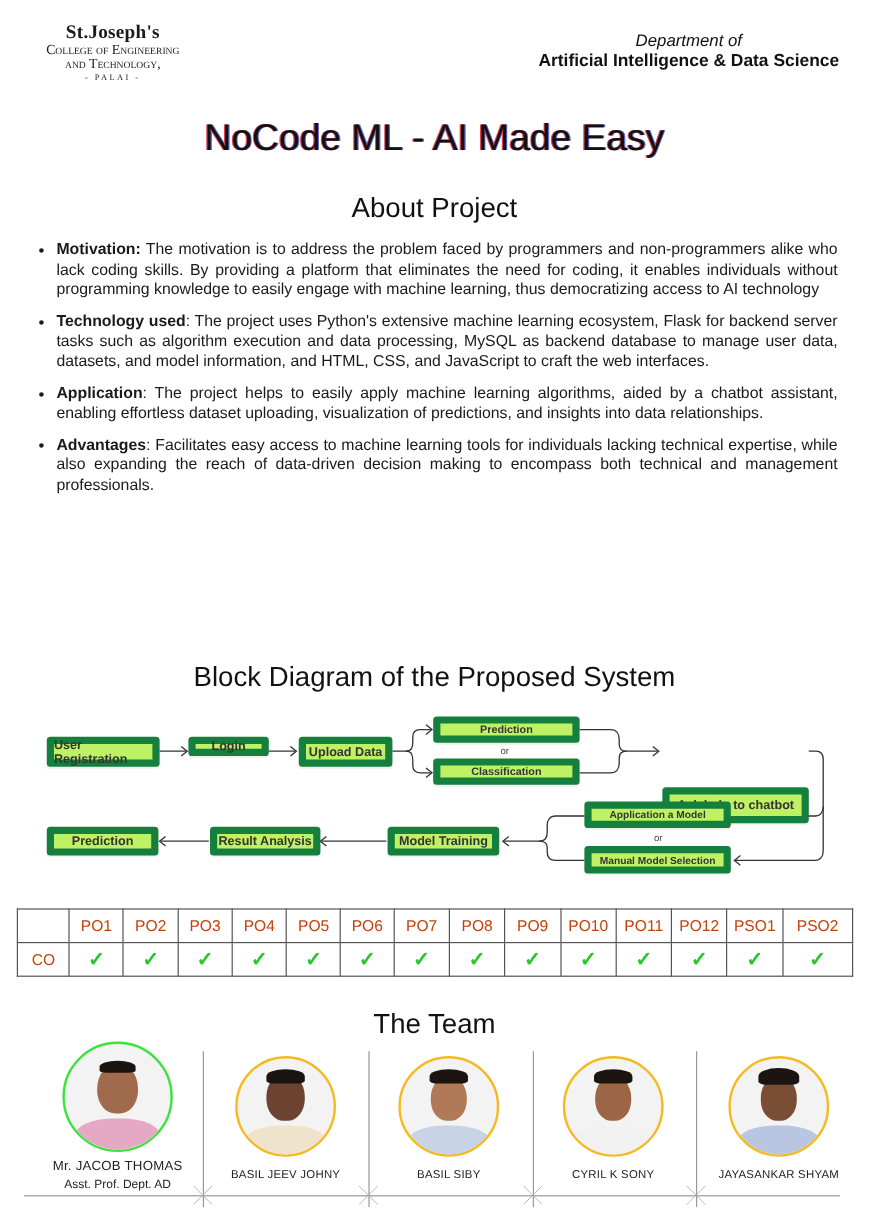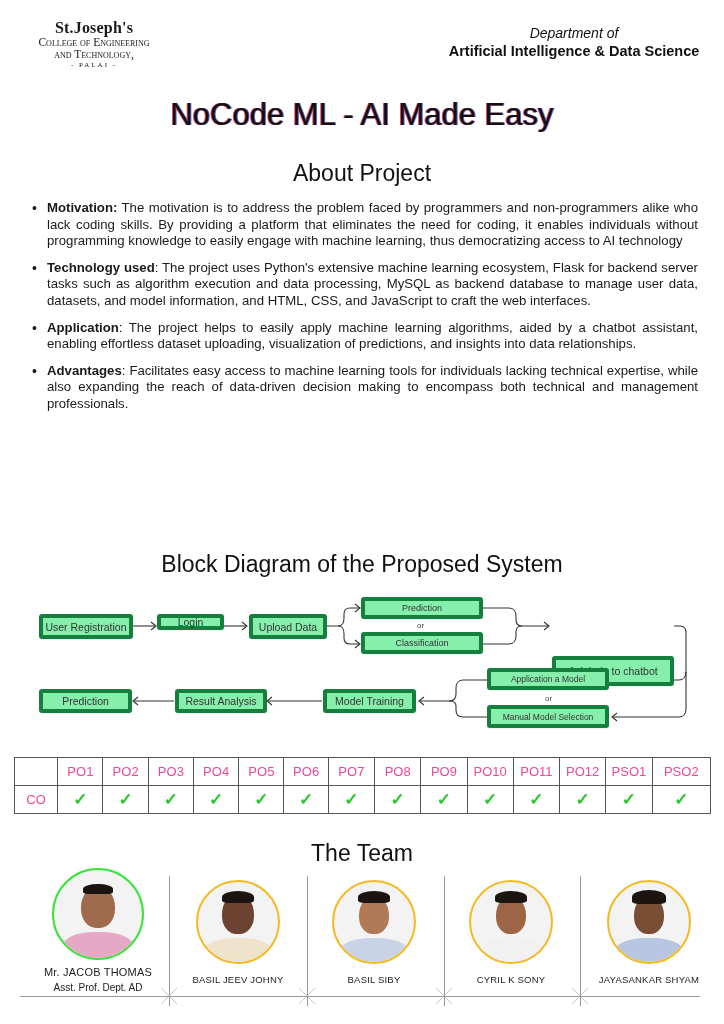--- a/index.html
+++ b/index.html
@@ -20,26 +20,26 @@
     text-shadow: -1px 0 0 #d9424f, 1px 0 0 #5c67d6; }
 
   .section-title { position: absolute; left: 0; width: 724px; text-align: center; font-size: 23px; color: #111; font-weight: normal; }
 
   ul.about { position: absolute; left: 30px; top: 200px; width: 668px; list-style: none; }
   ul.about li { position: relative; padding-left: 17px; font-size: 13.2px; line-height: 16.6px; text-align: justify; margin-bottom: 10px; color: #1a1a1a; }
   ul.about li::before { content: "•"; position: absolute; left: 2px; top: 0; font-size: 14px; }
   ul.about li b { font-weight: bold; }
 
   .diagram { position: absolute; left: 0; top: 590px; width: 724px; height: 140px; }
-  .box { position: absolute; border: 4px solid #15803d; border-radius: 3px; background: #86efac; font-size: 10.5px; font-weight: normal; color: #333; display: flex; align-items: center; justify-content: center; box-shadow: 0 1px 1px rgba(0,0,0,0.06); }
+  .box { position: absolute; border: 6px solid #15803d; border-radius: 3px; background: #bef264; font-size: 10.5px; font-weight: bold; color: #333; display: flex; align-items: center; justify-content: center; box-shadow: 0 1px 1px rgba(0,0,0,0.06); }
   .or { position: absolute; font-size: 8px; color: #444; }
   svg.arrows { position: absolute; left: 0; top: 0; }
 
   table.po { position: absolute; left: 14px; top: 757px; width: 697px; border-collapse: collapse; font-size: 13px; }
-  table.po td { border: 1px solid #555; text-align: center; height: 28px; color: #ec4899; }
+  table.po td { border: 1px solid #555; text-align: center; height: 28px; color: #c2410c; }
   table.po td.tick { color: #2dc52d; font-size: 17px; font-weight: bold; }
 
   .team { position: absolute; left: 0; top: 860px; width: 724px; height: 164px; }
   .member { position: absolute; text-align: center; }
   .photo { border-radius: 50%; margin: 0 auto; background: #f3f3f3; position: relative; overflow: hidden; }
   .photo .head { position: absolute; left: 50%; transform: translateX(-50%); border-radius: 50% 50% 45% 45%; background: #8d5b3f; }
   .photo .hair { position: absolute; left: 50%; transform: translateX(-50%); background: #1b1410; border-radius: 50% 50% 20% 20%; }
   .photo .body { position: absolute; left: 50%; transform: translateX(-50%); border-radius: 45% 45% 0 0; }
   .mname { font-size: 9.5px; color: #222; margin-top: 10px; white-space: nowrap; letter-spacing: 0.2px; }
   .mname.big { font-size: 11px; margin-top: 6px; }

